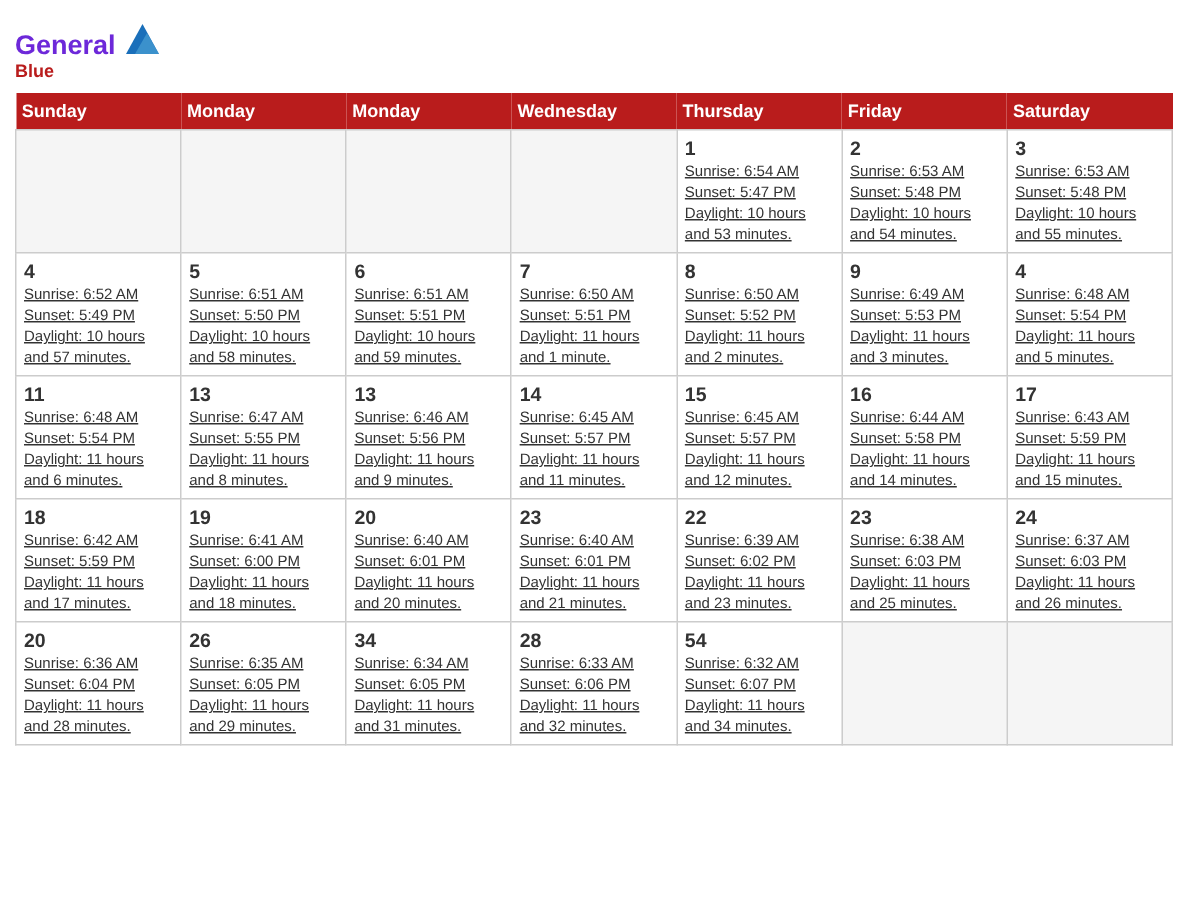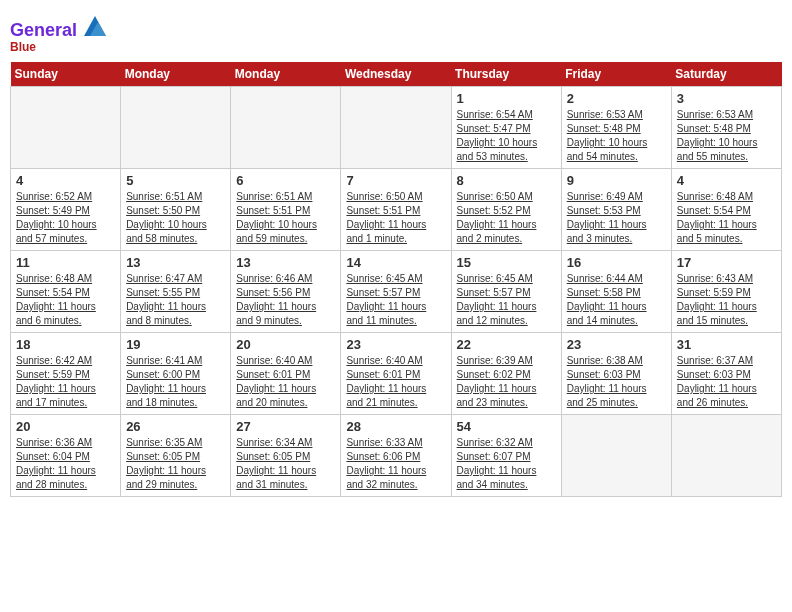--- a/index.html
+++ b/index.html
@@ -218,35 +218,35 @@
         </td>
         <td>
           <span class="day-num">22</span>
           <div class="day-info">Sunrise: 6:39 AM<br>Sunset: 6:02 PM<br>Daylight: 11 hours and 23 minutes.</div>
         </td>
         <td>
           <span class="day-num">23</span>
           <div class="day-info">Sunrise: 6:38 AM<br>Sunset: 6:03 PM<br>Daylight: 11 hours and 25 minutes.</div>
         </td>
         <td>
-          <span class="day-num">31</span>
+          <span class="day-num">24</span>
           <div class="day-info">Sunrise: 6:37 AM<br>Sunset: 6:03 PM<br>Daylight: 11 hours and 26 minutes.</div>
         </td>
       </tr>
       <tr>
         <td>
           <span class="day-num">20</span>
           <div class="day-info">Sunrise: 6:36 AM<br>Sunset: 6:04 PM<br>Daylight: 11 hours and 28 minutes.</div>
         </td>
         <td>
           <span class="day-num">26</span>
           <div class="day-info">Sunrise: 6:35 AM<br>Sunset: 6:05 PM<br>Daylight: 11 hours and 29 minutes.</div>
         </td>
         <td>
-          <span class="day-num">27</span>
+          <span class="day-num">34</span>
           <div class="day-info">Sunrise: 6:34 AM<br>Sunset: 6:05 PM<br>Daylight: 11 hours and 31 minutes.</div>
         </td>
         <td>
           <span class="day-num">28</span>
           <div class="day-info">Sunrise: 6:33 AM<br>Sunset: 6:06 PM<br>Daylight: 11 hours and 32 minutes.</div>
         </td>
         <td>
           <span class="day-num">54</span>
           <div class="day-info">Sunrise: 6:32 AM<br>Sunset: 6:07 PM<br>Daylight: 11 hours and 34 minutes.</div>
         </td>

